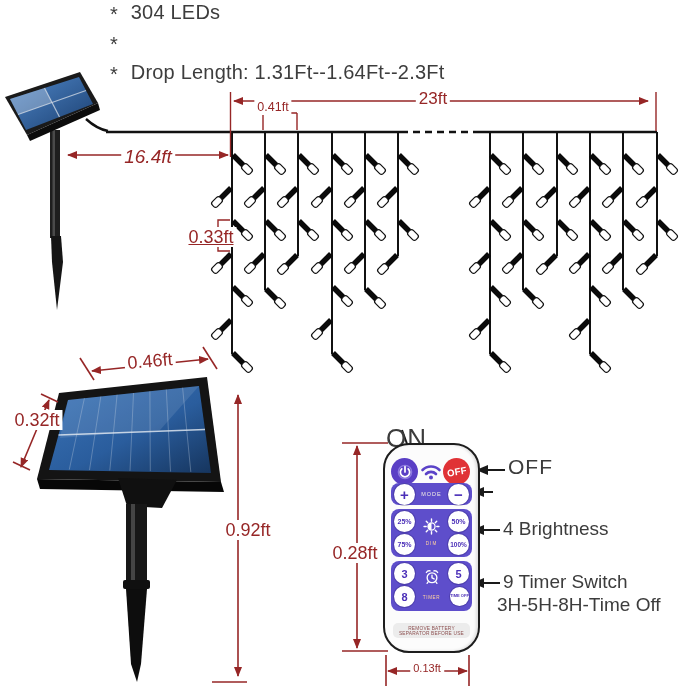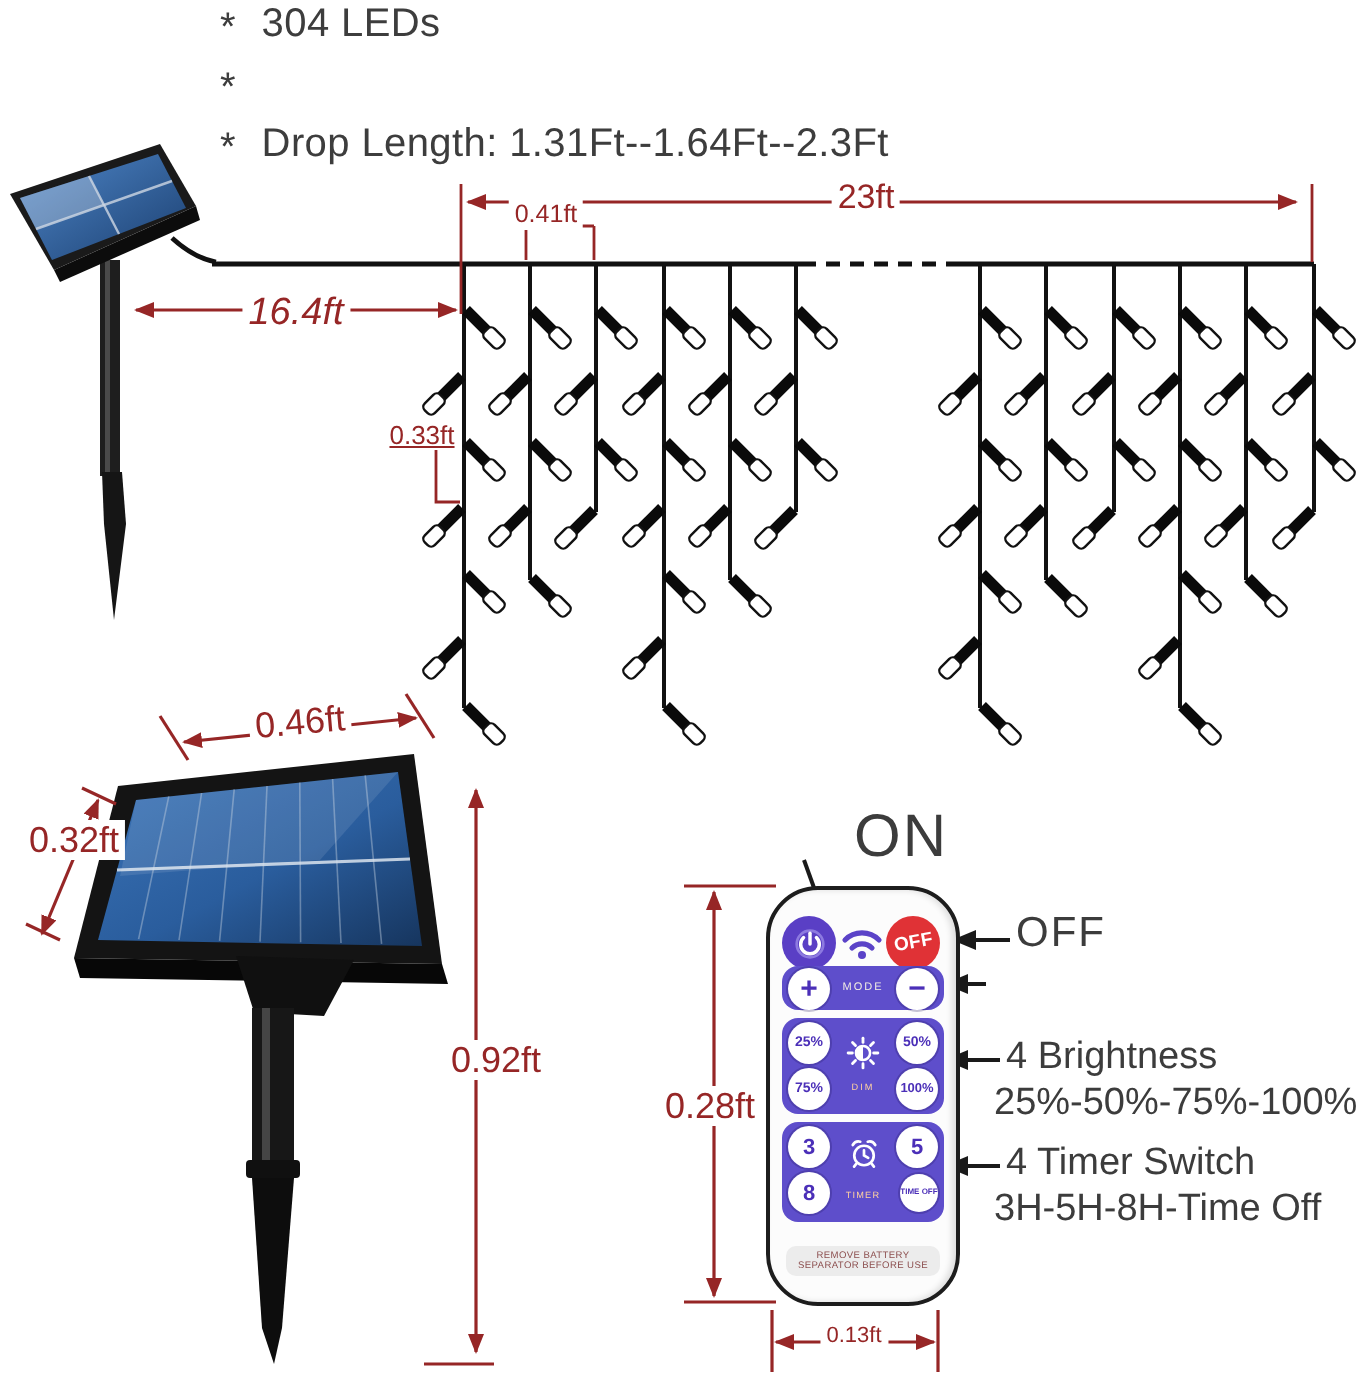--- a/index.html
+++ b/index.html
@@ -14,29 +14,29 @@
   .bullet-star{font-size:20px;margin-right:13px;transform:translateY(2px);}
   .bullet-text{white-space:pre-wrap;letter-spacing:.2px;}
   
   .meas{
     position:absolute;color:#962626;background:#fff;line-height:1;
     padding:1px 3px;transform:translateX(-50%);white-space:nowrap;
   }
   .m-lead{left:148px;top:146px;font-size:19px;font-style:italic;}
   .m-dropgap{left:273px;top:100px;font-size:12.5px;}
   .m-total{left:433px;top:89px;font-size:17px;}
-  .m-ledgap{left:211px;top:210px;font-size:13px;text-decoration:underline;}
+  .m-ledgap{left:211px;top:227px;font-size:18px;text-decoration:underline;}
   .m-pwidth{left:150px;top:351px;font-size:18px;transform:translateX(-50%) rotate(-5deg);}
   .m-pdepth{left:37px;top:410px;font-size:18px;}
   .m-stake{left:248px;top:520px;font-size:18px;}
   .m-rheight{left:355px;top:543px;font-size:18px;}
   .m-rwidth{left:427px;top:662px;font-size:11px;}
   
   .anno{position:absolute;color:#3c3c3c;line-height:1.1;white-space:nowrap;}
-  .a-on{left:386px;top:402px;font-size:30px;letter-spacing:1px;margin-left:41px;}
+  .a-on{left:386px;top:424px;font-size:26px;letter-spacing:1px;}
   .a-off{left:508px;top:455px;font-size:21px;letter-spacing:1px;}
   .a-modes{left:494px;top:482px;font-size:19px;}
   .a-bright{left:503px;top:519px;font-size:19px;text-align:right;}
   .a-bright-sub{left:497px;top:542px;font-size:19px;}
   .a-timer{left:503px;top:572px;font-size:19px;}
   .a-timer-sub{left:497px;top:595px;font-size:19px;}
   
   .remote{
     position:absolute;left:383px;top:443px;width:97px;height:210px;
     background:#fcfcfc;border:2px solid #1d1d1d;border-radius:26px;
@@ -465,22 +465,21 @@
   <div class="meas m-ledgap">0.33ft</div>
   <div class="meas m-pwidth">0.46ft</div>
   <div class="meas m-pdepth">0.32ft</div>
   <div class="meas m-stake">0.92ft</div>
   <div class="meas m-rheight">0.28ft</div>
   <div class="meas m-rwidth">0.13ft</div>
 
   <div class="anno a-on">ON</div>
   <div class="anno a-off">OFF</div>
   <div class="anno a-bright">4 Brightness</div>
-  <div class="anno a-bright-sub">25%-50%-75%-100%</div>
-  <div class="anno a-timer">4 Timer Switch</div>
+  <div class="anno a-timer">9 Timer Switch</div>
   <div class="anno a-timer-sub">3H-5H-8H-Time Off</div>
 
   <div class="remote">
     <div class="btn-power">
       <svg width="16" height="16" viewBox="0 0 24 24">
         <circle cx="12" cy="12" r="10" fill="none" stroke="#8d7ae0" stroke-width="2"></circle>
         <path d="M12 4 V12" stroke="#fff" stroke-width="2.6" stroke-linecap="round"></path>
         <path d="M7.2 7.2 a7 7 0 1 0 9.6 0" fill="none" stroke="#fff" stroke-width="2.6" stroke-linecap="round"></path>
       </svg>
     </div>

